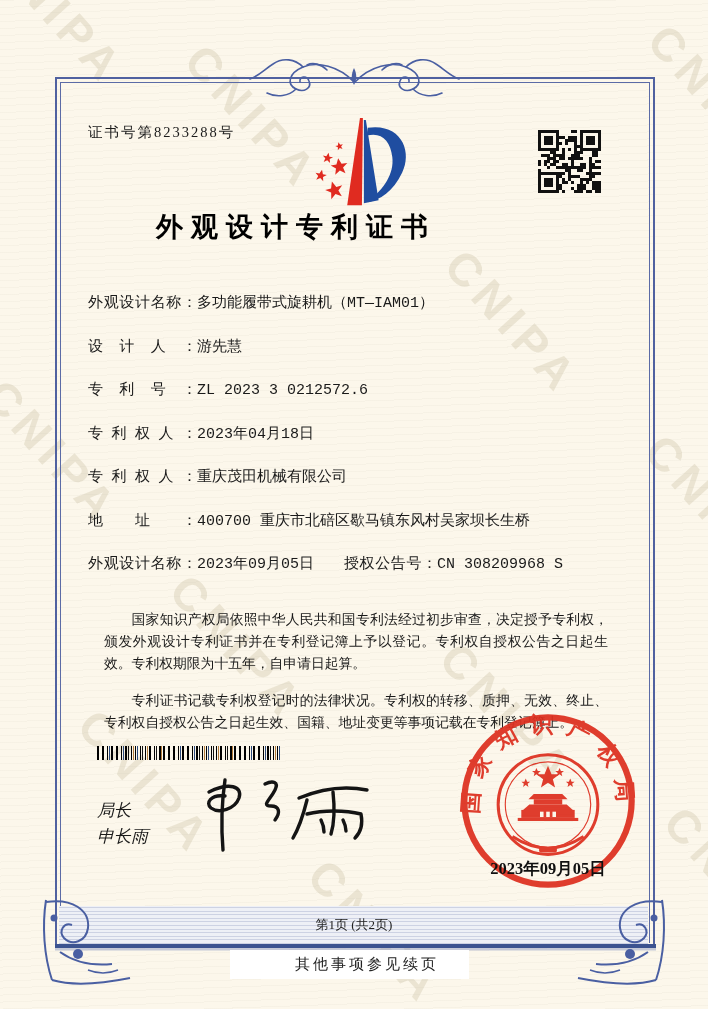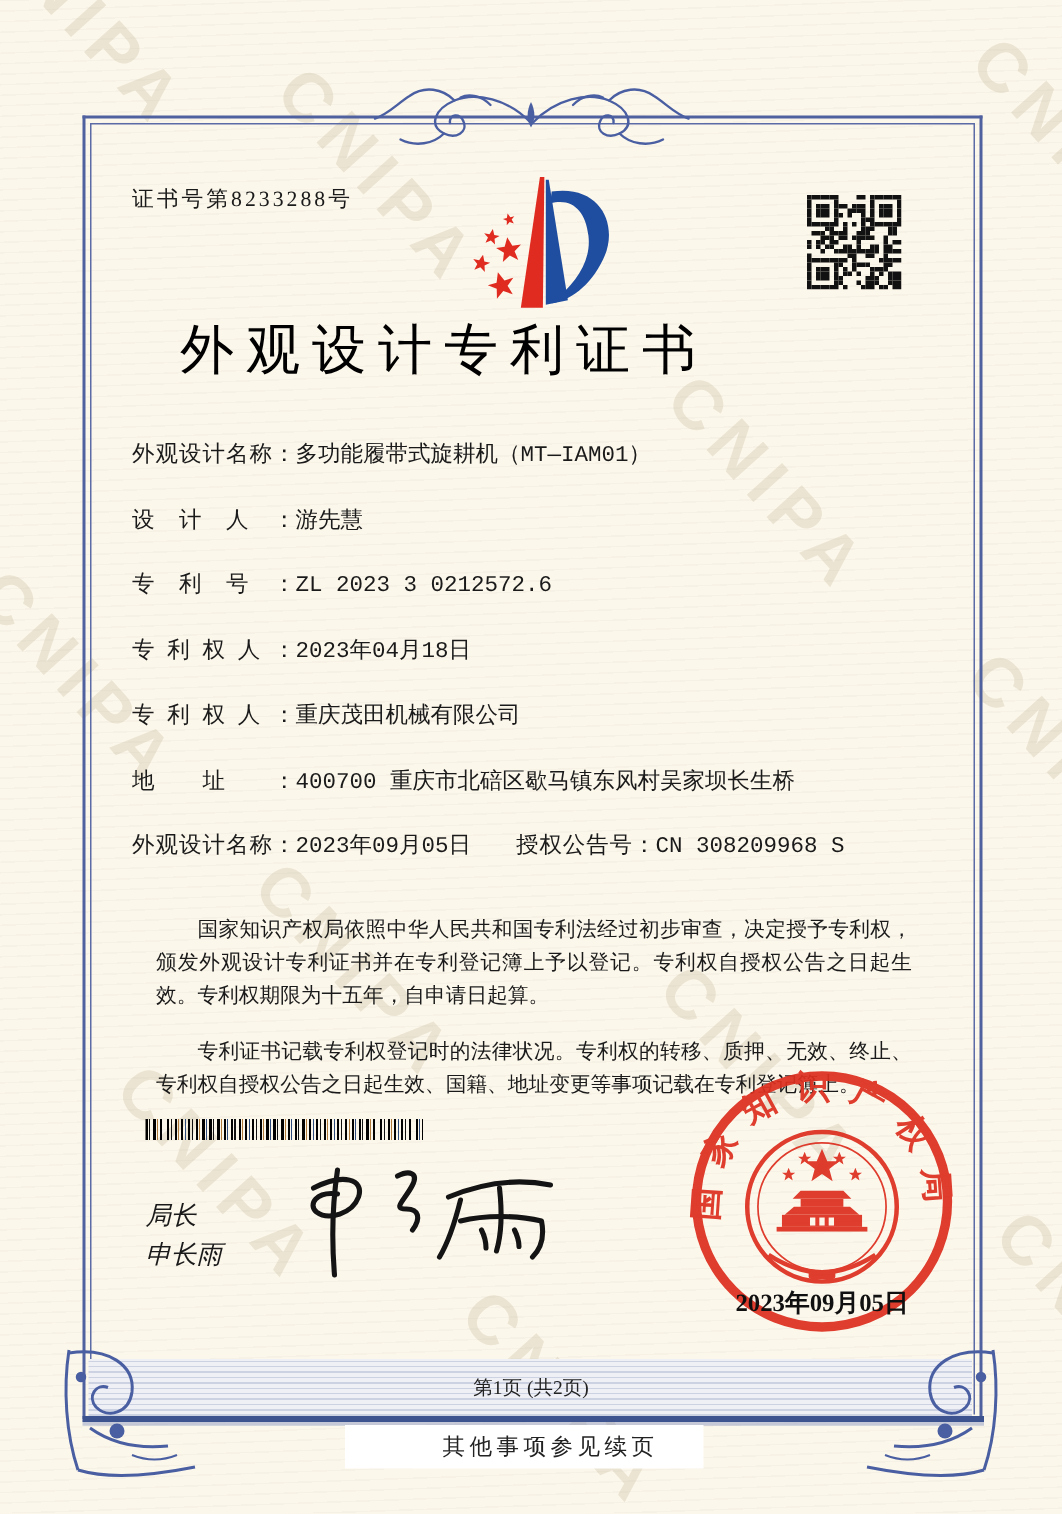--- a/index.html
+++ b/index.html
@@ -27,21 +27,21 @@
   .footband{position:absolute;left:59px;top:906px;width:589px;height:38px;z-index:2;
     background:repeating-linear-gradient(0deg,#cdd2e3 0 1px,#eef0f6 1px 3.6px);}
   .pagefoot{position:absolute;left:0;width:708px;top:916px;text-align:center;font-size:13px;z-index:4;color:#222;}
   .whitestrip{position:absolute;left:230px;top:950px;width:204px;height:29px;background:#ffffff;z-index:4;
     display:flex;align-items:center;justify-content:center;font-size:15px;letter-spacing:3px;color:#222;padding-left:35px;}
   .ornament{position:absolute;z-index:3;}
   
   .certno{left:88px;top:123px;font-size:14.5px;letter-spacing:2px;}
   .logo{left:299px;top:114px;}
   .qr{left:538px;top:130px;}
-  .title{left:0;width:592px;top:209px;text-align:center;font-size:36px;font-weight:400;letter-spacing:8px;color:#000;}
+  .title{left:0;width:592px;top:209px;text-align:center;font-size:27px;font-weight:700;letter-spacing:8px;color:#000;}
   
   .fields{left:88px;top:294px;width:540px;font-size:15px;font-family:Liberation Mono, monospace;}
   .frow{display:flex;margin-bottom:23px;line-height:20.5px;white-space:nowrap;}
   .flabel{display:inline-block;width:109px;flex:0 0 109px;text-align:justify;text-align-last:justify;text-justify:inter-character;}
   .flabel.narrow{width:93px;flex:0 0 93px;}
   .fvalue{display:inline-block;}
   .gap2{margin-left:30px;}
   
   .paras{left:88px;top:593px;width:536px;font-size:13.8px;line-height:21.8px;text-align:justify;}
   .paras p{margin:16px;text-indent:2em;}

